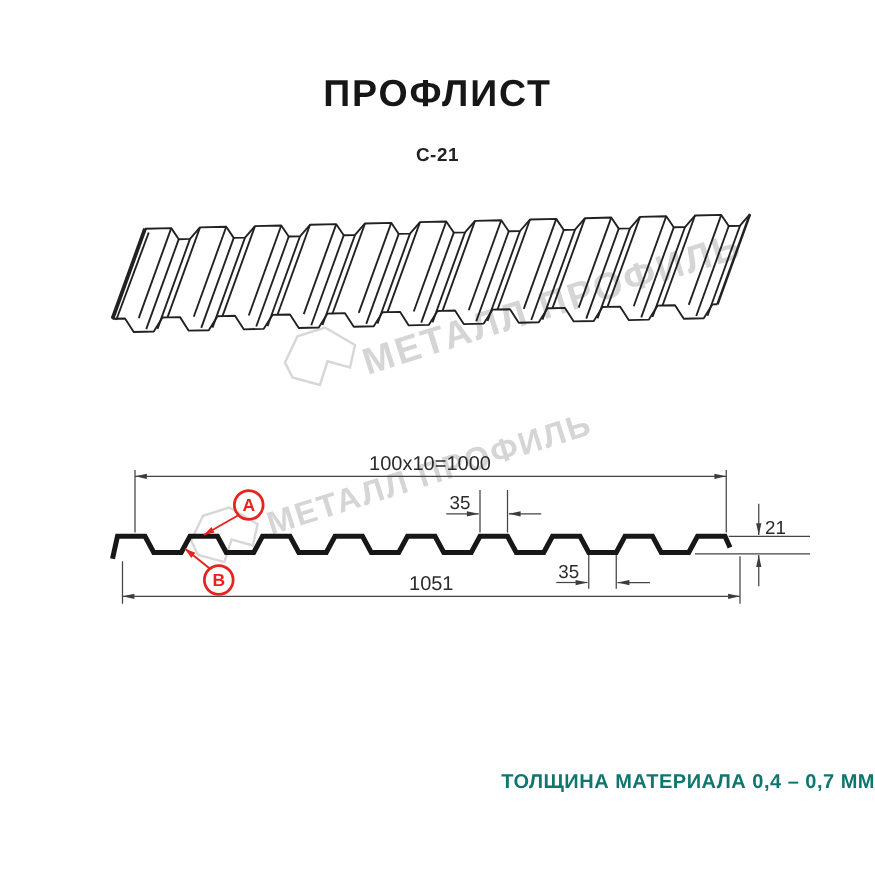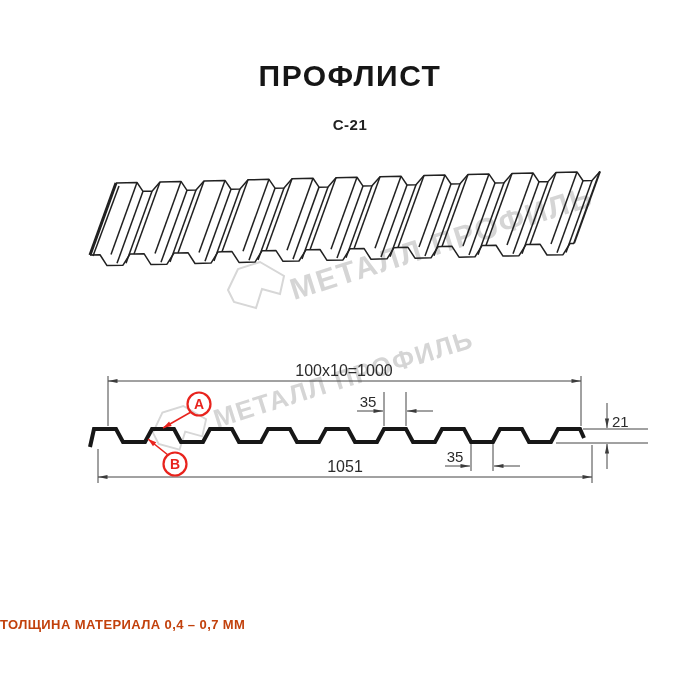--- a/index.html
+++ b/index.html
@@ -2,22 +2,22 @@
 <html><head>
 <meta charset="utf-8">
 <style>
   html,body{margin:0;padding:0;background:#ffffff;}
   .canvas{position:relative;width:700px;height:700px;background:#ffffff;overflow:hidden;
           font-family:"Liberation Sans", sans-serif;}
   .title{position:absolute;left:0;top:59px;width:700px;text-align:center;
          font-size:30px;font-weight:800;letter-spacing:1.5px;color:#161616;}
   .subtitle{position:absolute;left:0;top:116px;width:700px;text-align:center;
             font-size:15px;font-weight:700;letter-spacing:0.5px;color:#222;}
-  .footer{position:absolute;left:0;top:617px;width:700px;text-align:left;
-          font-size:13px;font-weight:600;letter-spacing:0.4px;color:#c2410c;}
+  .footer{position:absolute;left:0;top:617px;width:700px;text-align:right;
+          font-size:16px;font-weight:600;letter-spacing:0.4px;color:#0f766e;}
   svg.layer{position:absolute;left:0;top:0;}
   .dim-text{font-family:"Liberation Sans", sans-serif;font-size:16px;fill:#2b2b2b;}
   .dim-text-s{font-family:"Liberation Sans", sans-serif;font-size:15px;fill:#2b2b2b;}
   .wm-text{font-family:"Liberation Sans", sans-serif;font-weight:700;fill:#d5d5d5;}
   .callout-letter{font-family:"Liberation Sans", sans-serif;font-size:14px;font-weight:700;
                   fill:#e8231d;text-anchor:middle;}
 </style>
 </head>
 <body>
 

